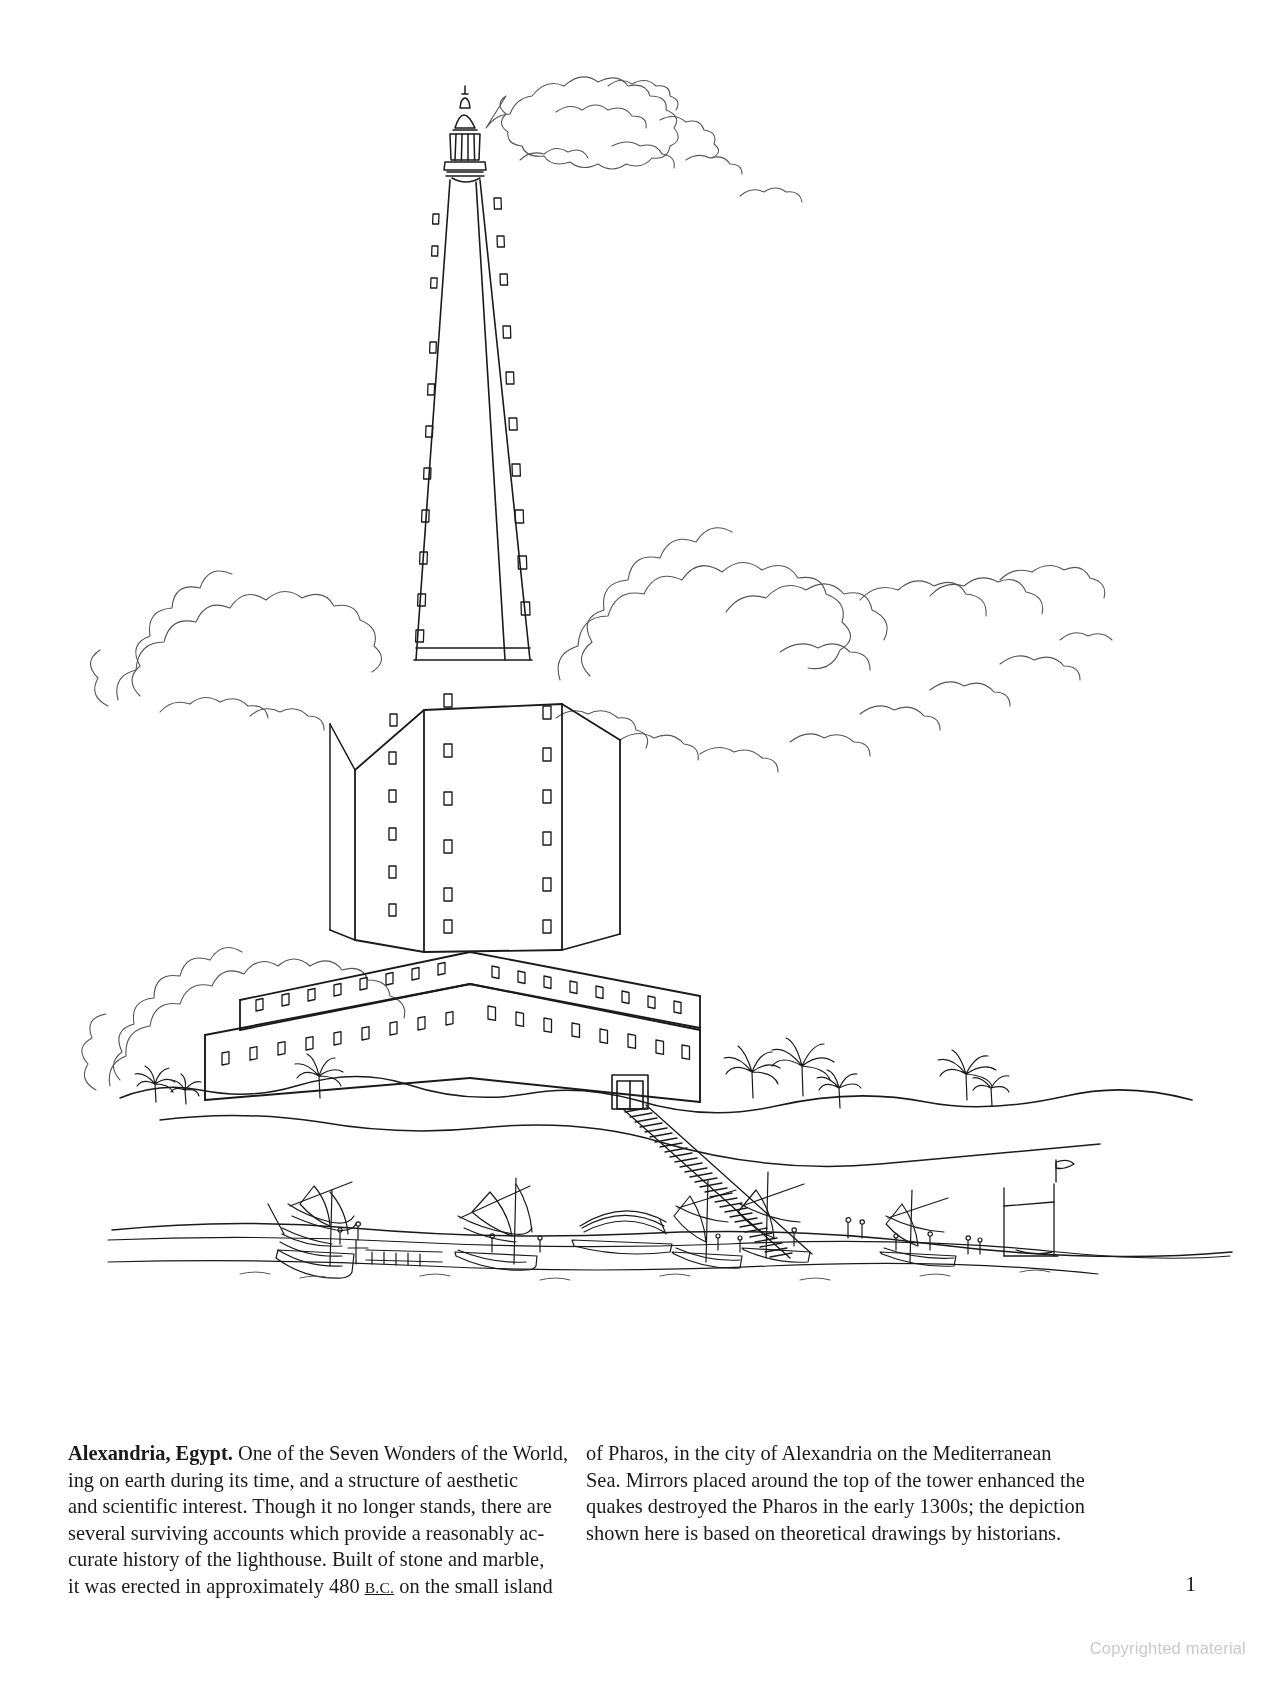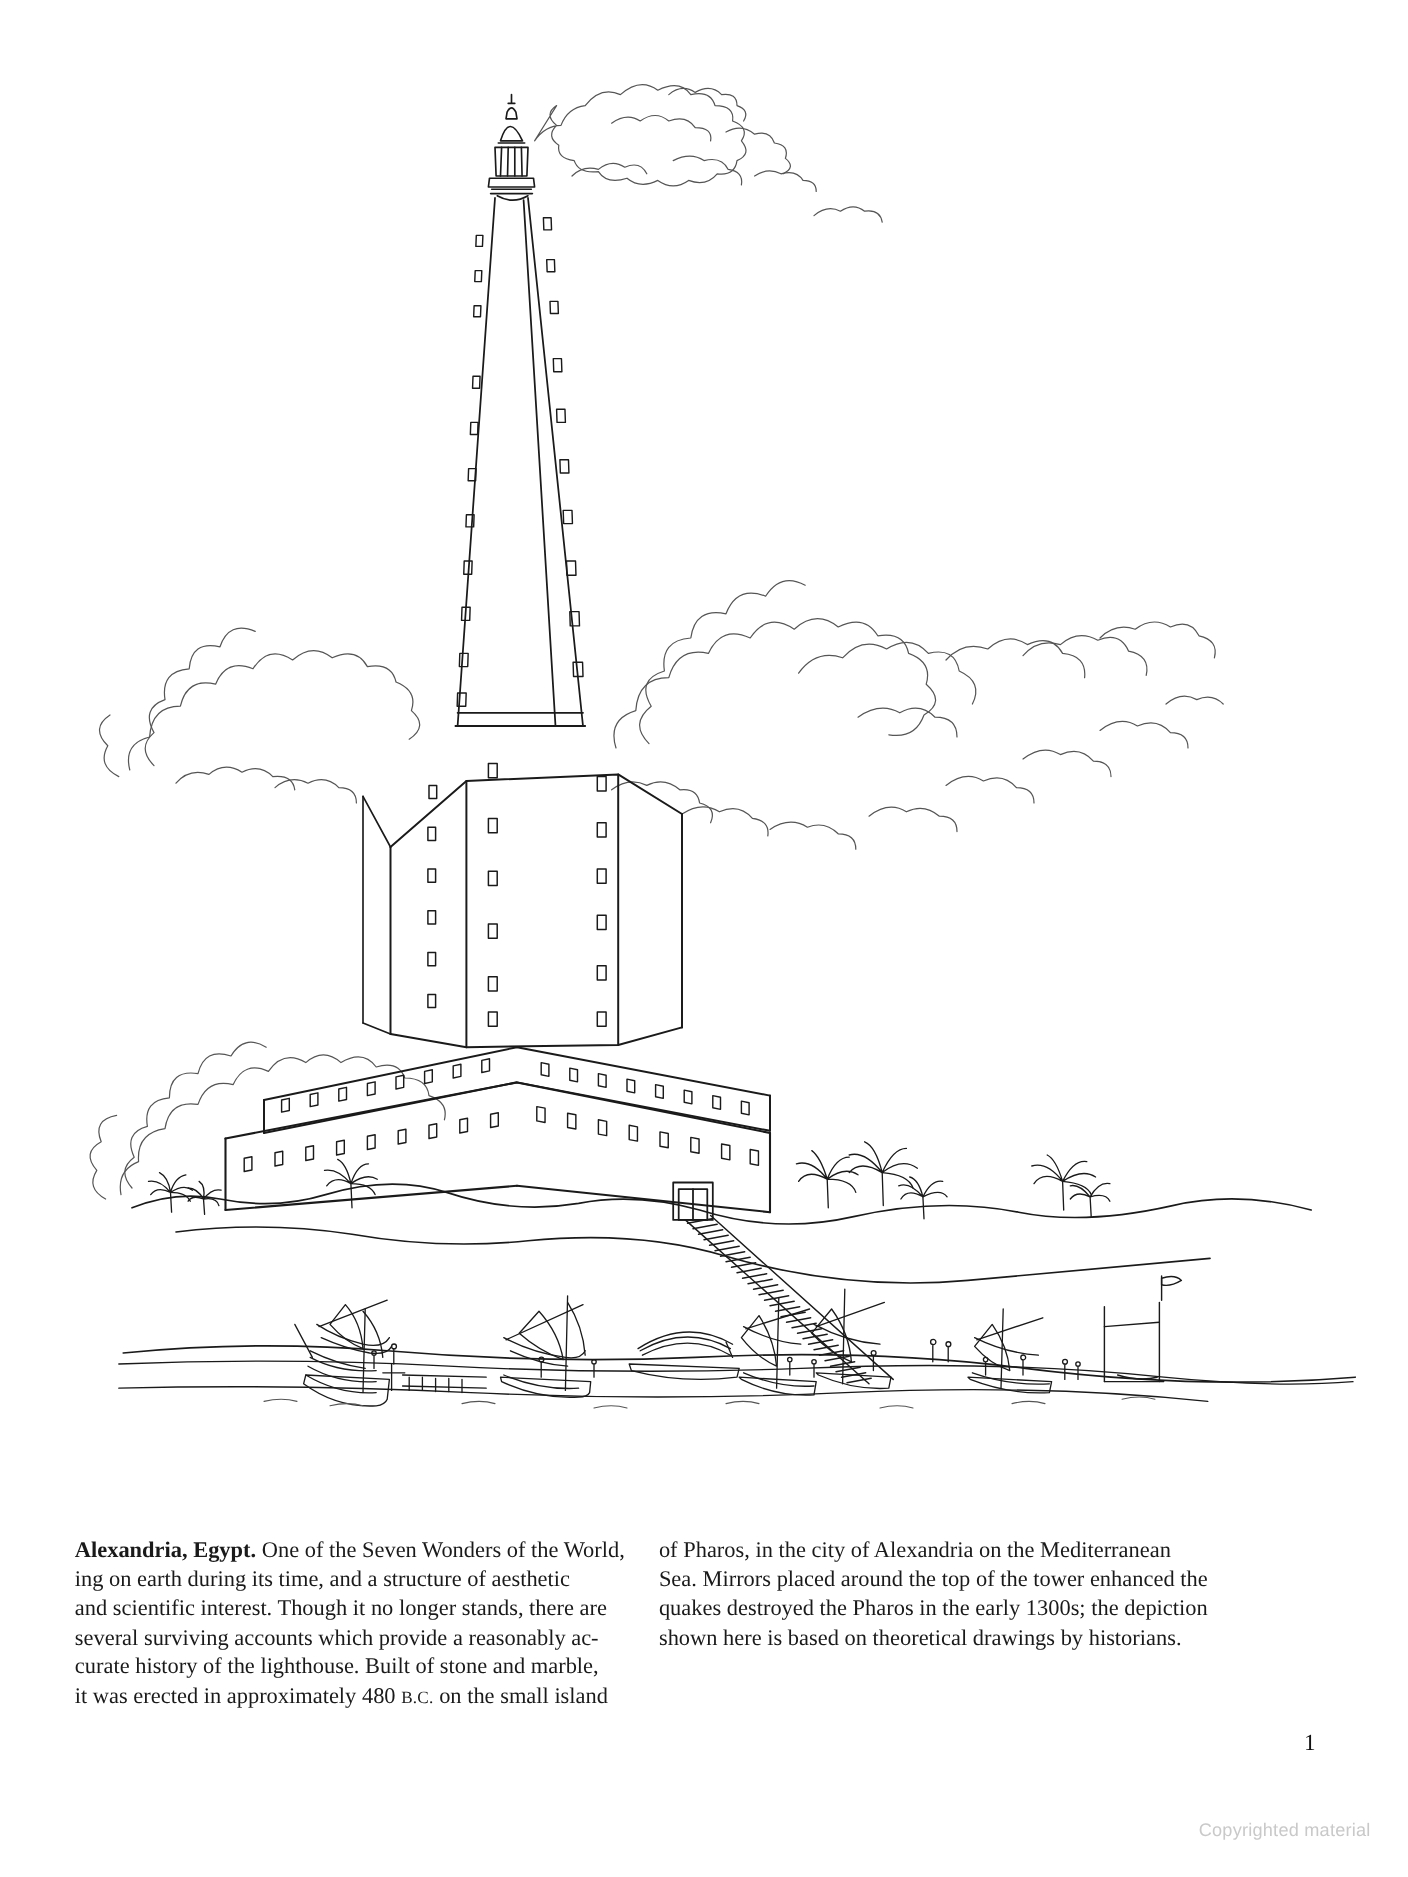--- a/index.html
+++ b/index.html
@@ -16,45 +16,45 @@
 
   
   .illustration{
     position:absolute;left:0;top:0;width:1280px;height:1300px;
   }
   .illustration svg{display:block;width:1280px;height:1300px;}
 
   
   .caption{
     position:absolute;
-    left:68px; top:1396px;
+    left:68px; top:1440px;
     width:1036px;
     display:flex;
-    gap:28px;
+    gap:15px;
     align-items:flex-start;
   }
   .col{
     width:503px;
     font-size:20.4px;
     line-height:26.5px;
     text-align:left;
     font-family:"Liberation Serif", serif;
     color:#1a1a1a;
   }
   .col .lead{font-weight:bold;}
-  .col .smallcaps{font-size:15.6px;letter-spacing:.2px;}
+  .col .smallcaps{font-size:15.6px;letter-spacing:.2px;text-decoration:underline;}
   .ln{white-space:pre;display:block;}
 
   
   .folio{
     position:absolute;right:84px;bottom:109px;
     font-size:21px;font-family:"Liberation Serif", serif;color:#111;
   }
   .copyright{
-    position:absolute;right:34px;bottom:32px;
+    position:absolute;right:34px;bottom:48px;
     font-size:16.5px;
     font-family:"Liberation Sans", sans-serif;
     color:#c9c9c9;
     letter-spacing:.2px;
   }
 </style>
 </head>
 <body>
 
 <div class="page">

